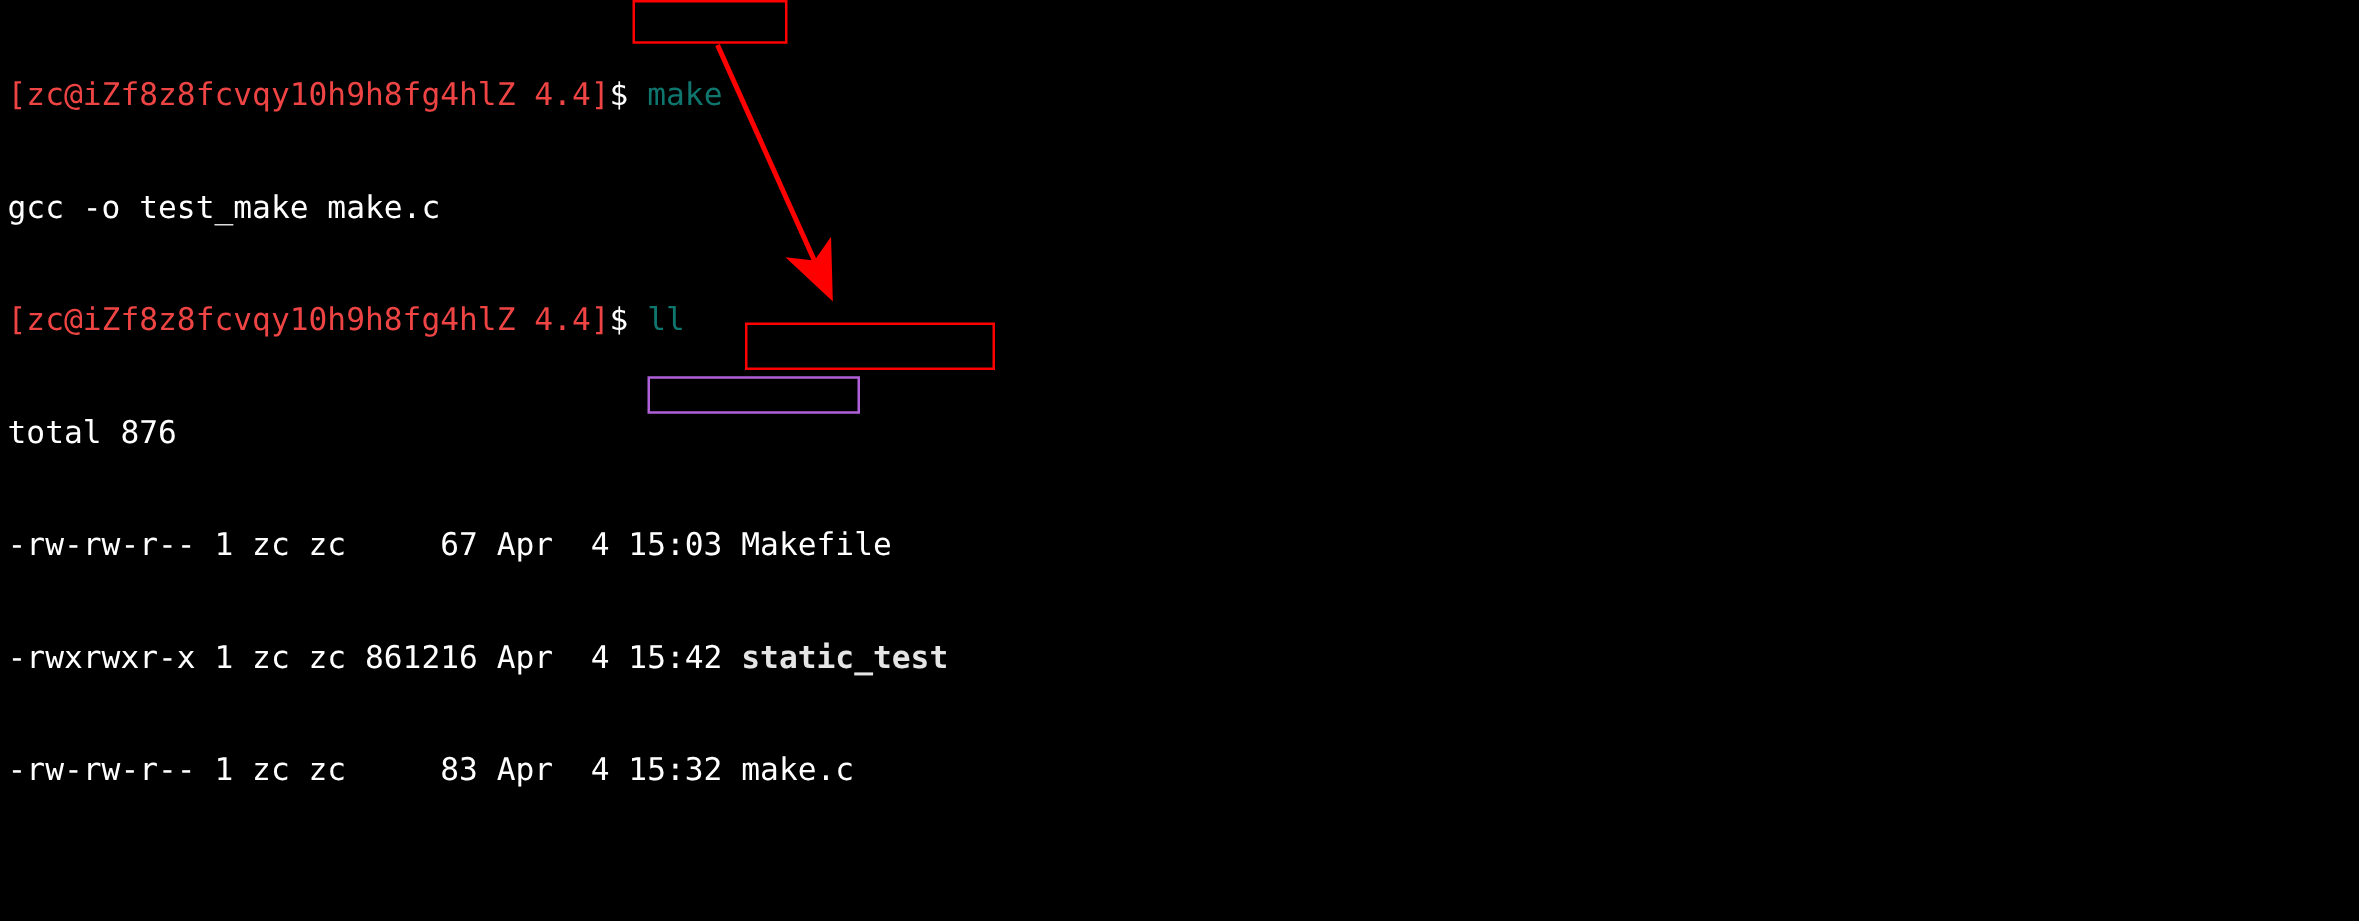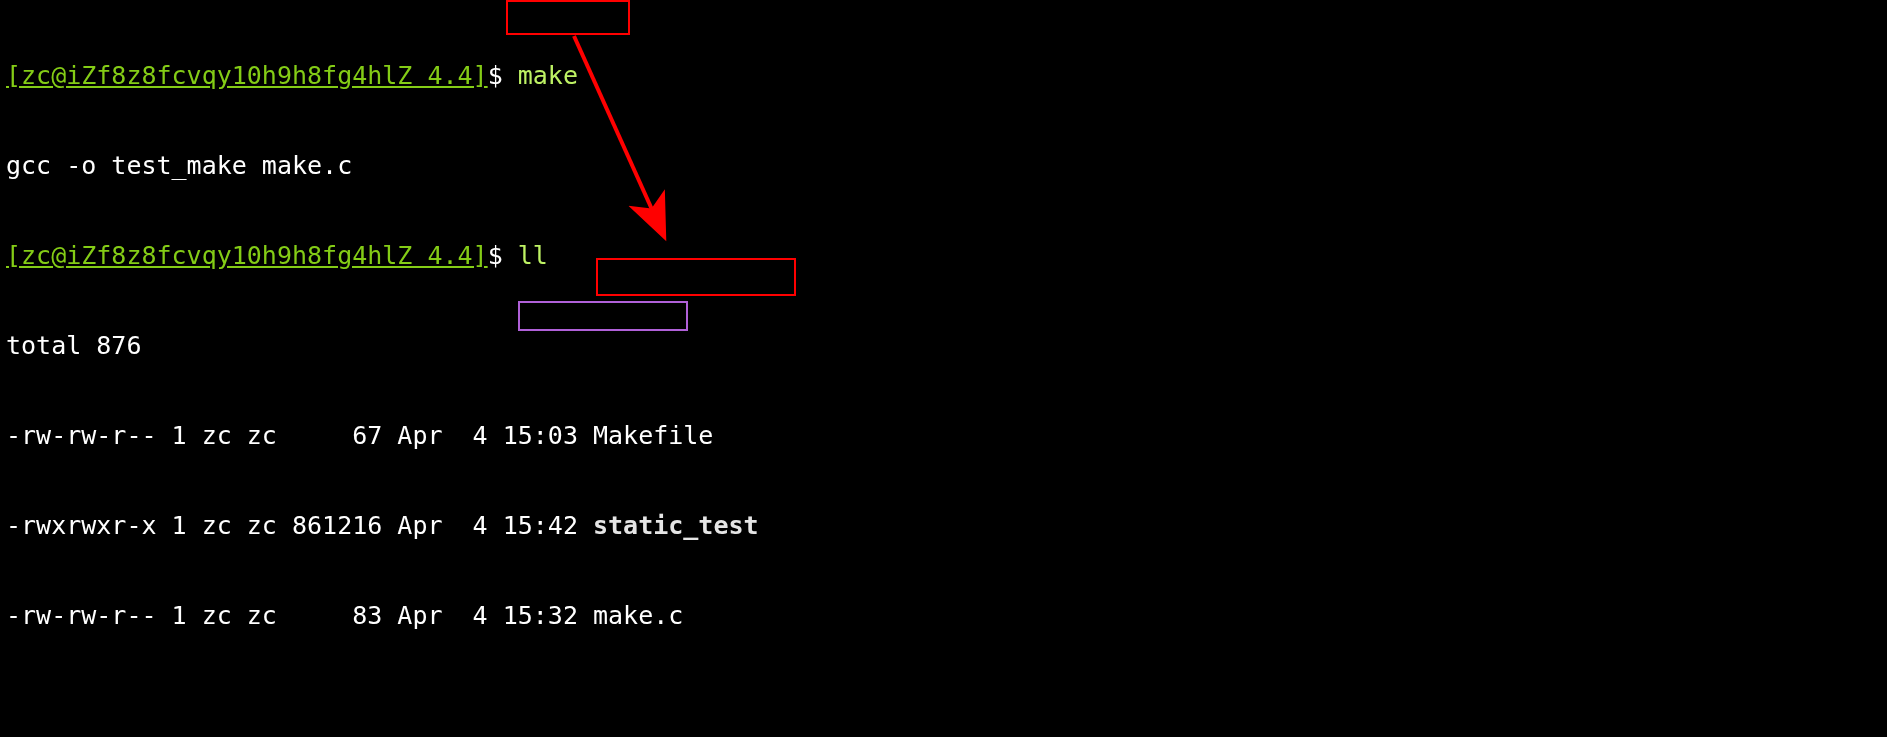--- a/index.html
+++ b/index.html
@@ -13,23 +13,23 @@
   .terminal {
     font-family: "DejaVu Sans Mono", "Menlo", "Consolas", monospace;
     font-size: 25px;
     line-height: 30px;
     color: #ffffff;
     white-space: pre;
     padding: 1px 6px 0 6px;
     position: relative;
   }
   .line { display: block; height: 30px; }
-  .prompt { color: #84cc16; text-decoration: underline; }
+  .prompt { color: #ef4444; }
   .dollar { color: #ffffff; }
-  .cmd { color: #bef264; }
+  .cmd { color: #0f766e; }
   .exec { color: #e5e5e5; font-weight: bold; }
 
   
   .box {
     position: absolute;
     box-sizing: border-box;
     pointer-events: none;
   }
   .red-box { border: 2.5px solid #ff0000; }
   .purple-box { border: 2.5px solid #b060d8; }

